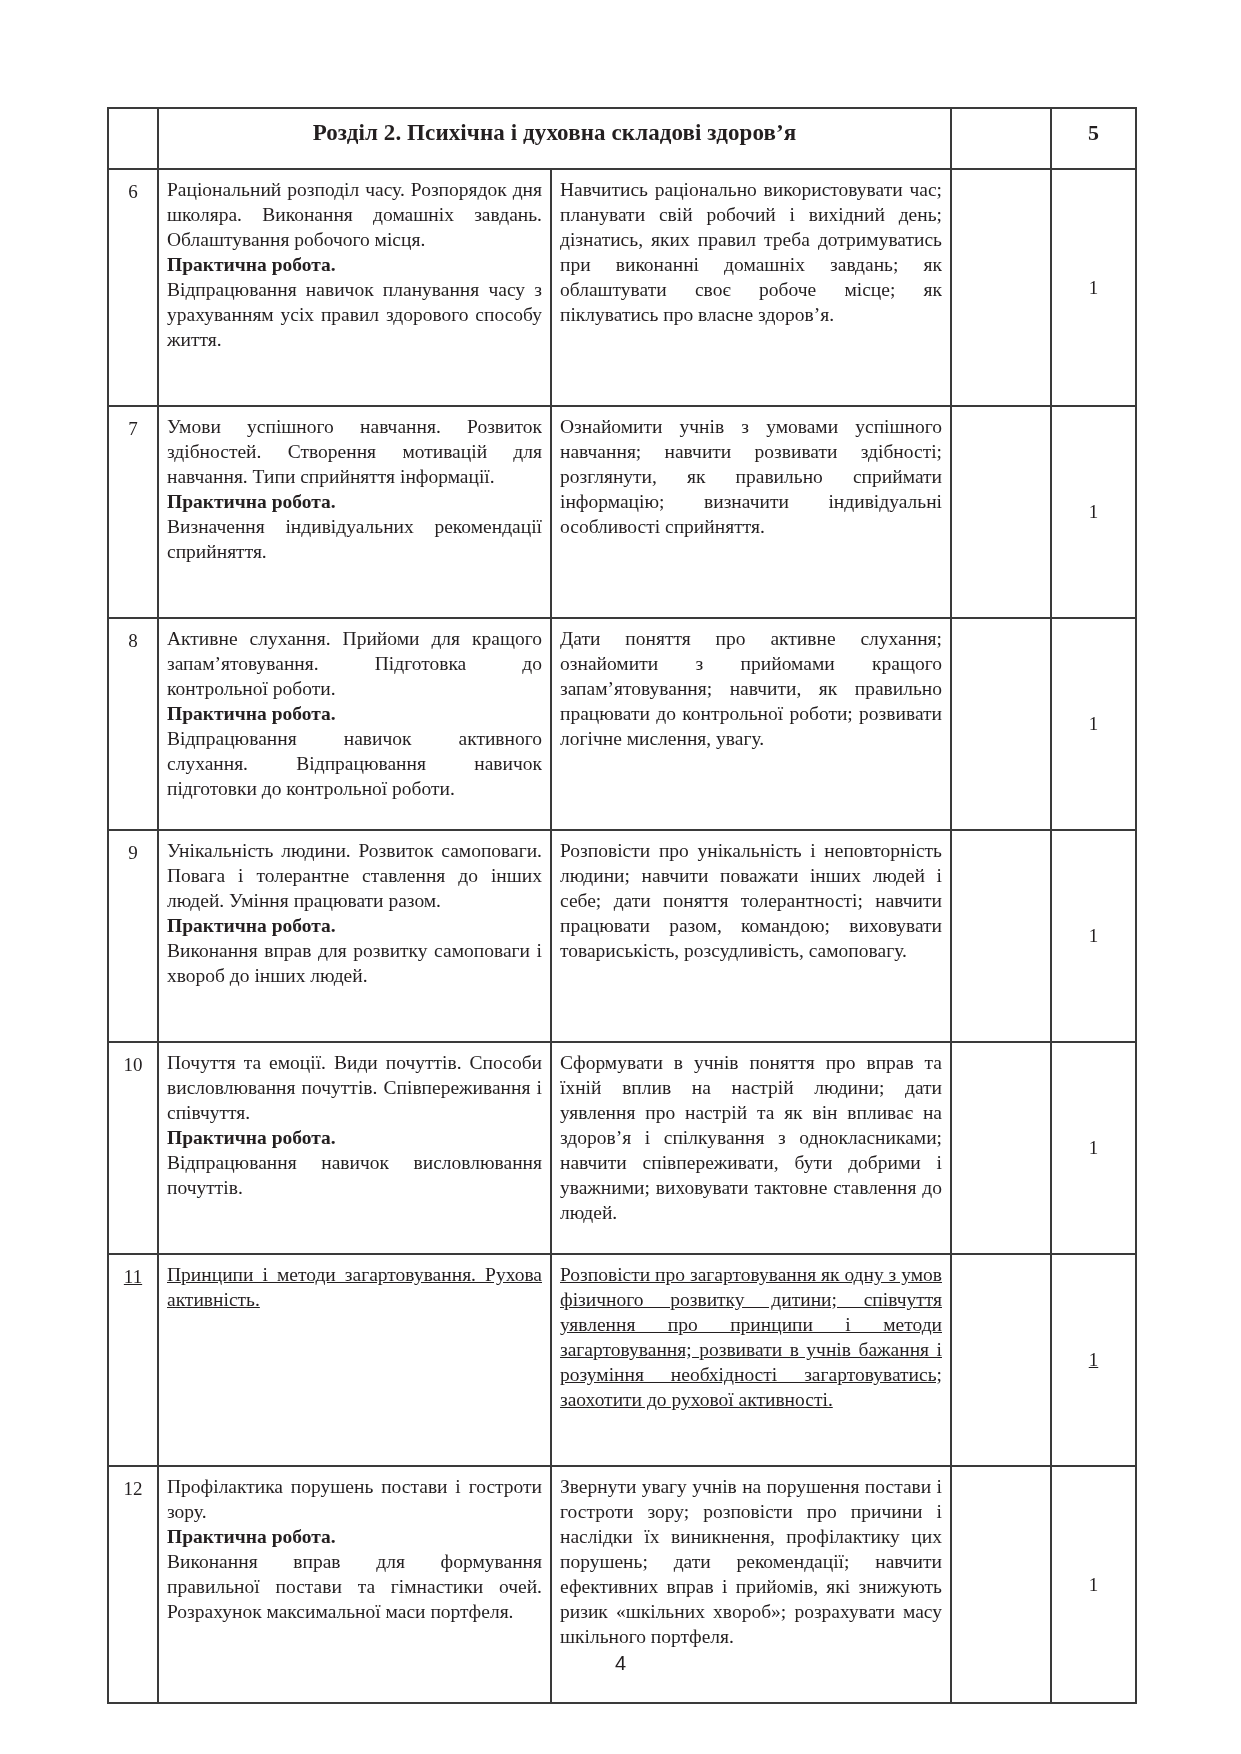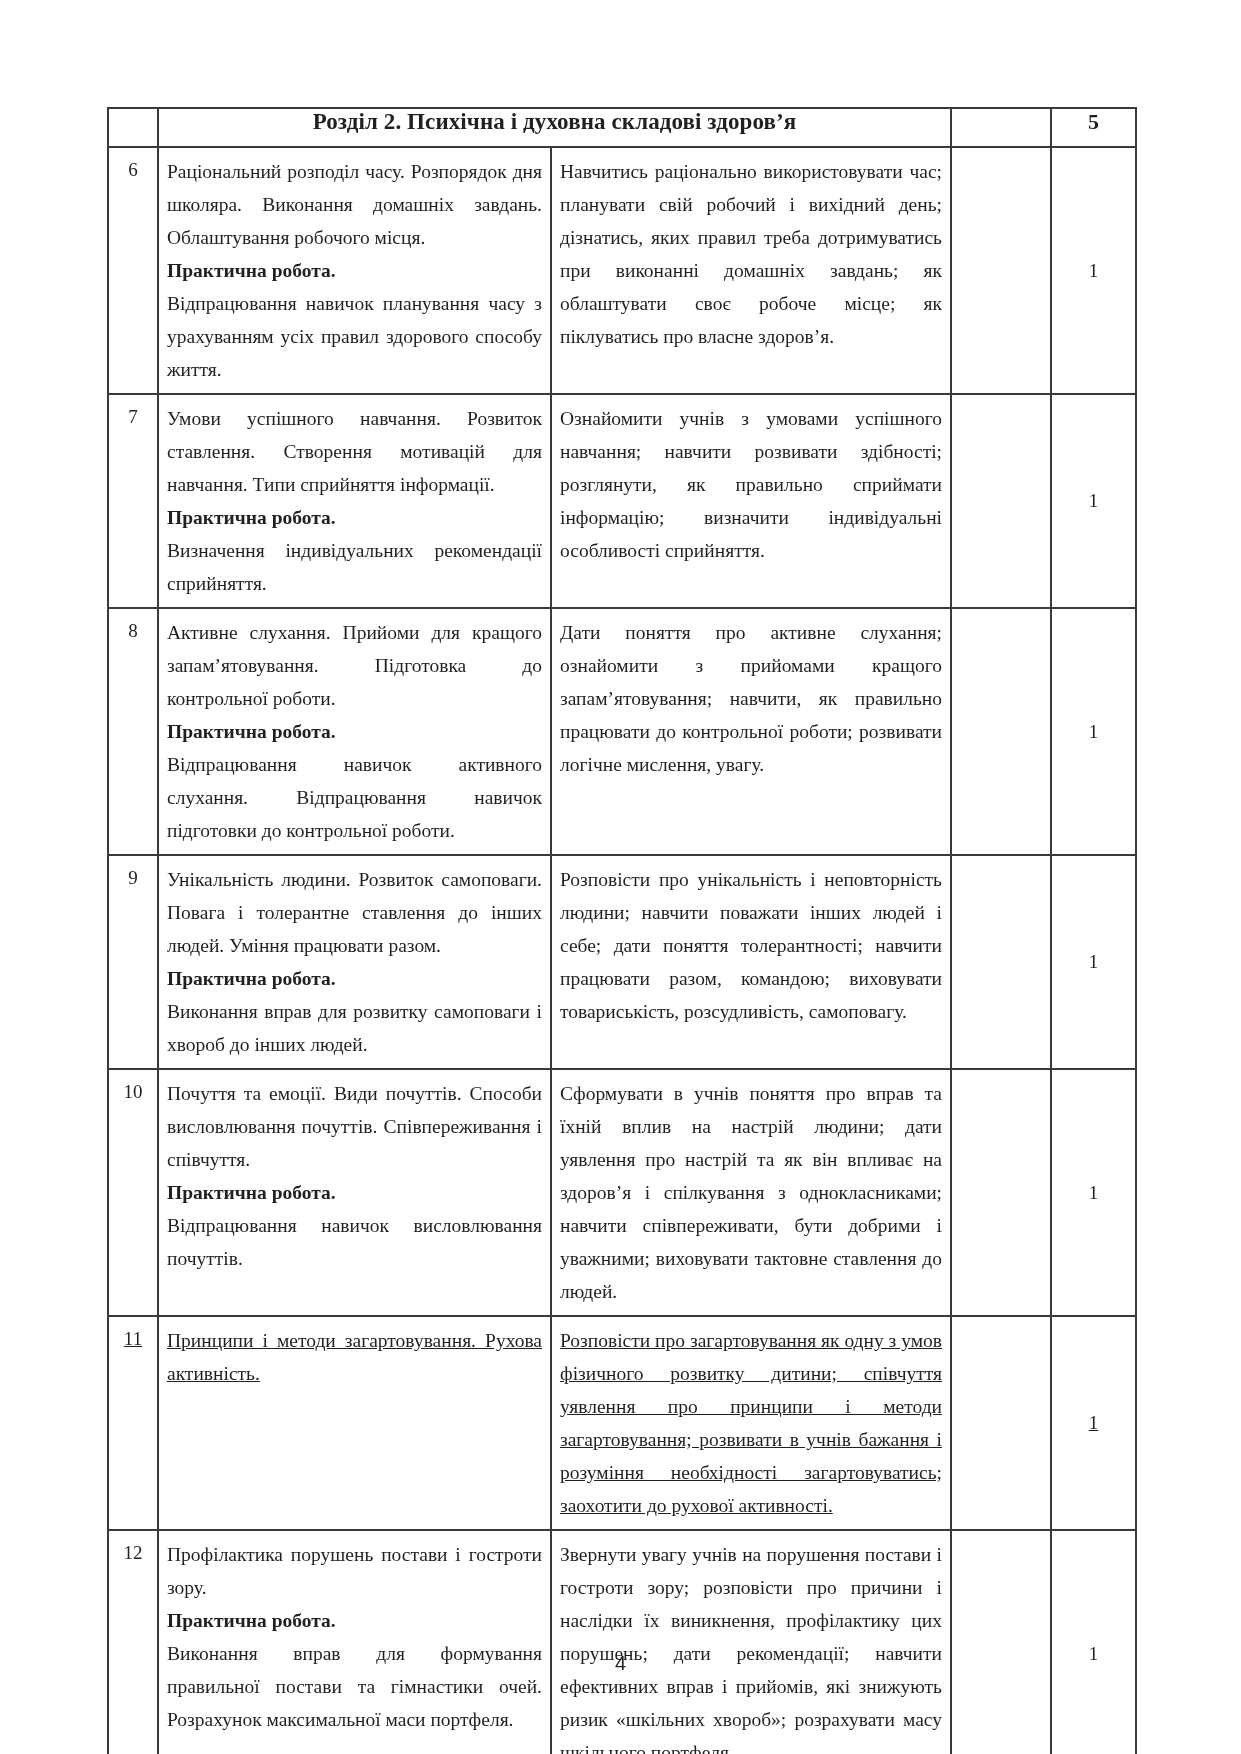--- a/index.html
+++ b/index.html
@@ -1,30 +1,30 @@
 <!DOCTYPE html>
 <html><head>
   <meta charset="utf-8">
   <style>
     html, body { margin: 0; padding: 0; background: #ffffff; }
     body { width: 1241px; height: 1754px; position: relative; overflow: hidden;
            font-family: "Liberation Serif", "DejaVu Serif", serif; color: #231f20; }
     .sheet { position: absolute; left: 107px; top: 107px; width: 1028px; }
     table.plan { border-collapse: collapse; width: 1028px; table-layout: fixed; }
-    table.plan td { border: 2px solid #3a3a3a; vertical-align: top; padding: 0; }
+    table.plan td { border: 2px solid #3a3a3a; vertical-align: top; padding: 11px; }
     col.c-num { width: 50px; }
     col.c-topic { width: 393px; }
     col.c-goal { width: 400px; }
     col.c-empty { width: 100px; }
     col.c-hours { width: 85px; }
     .section-row td { height: 37px; vertical-align: middle; }
     .section-title { text-align: center; font-weight: bold; font-size: 23px; letter-spacing: 0.1px; }
     .section-hours { text-align: center; font-weight: bold; font-size: 22px; }
     .num { text-align: center; font-size: 19px; padding-top: 9px !important; line-height: 25px; }
-    .text-cell { padding: 7px 8px 7px 8px !important; font-size: 19.5px; line-height: 33px; text-align: justify; }
+    .text-cell { padding: 7px 8px 7px 8px !important; font-size: 19.5px; line-height: 25px; text-align: justify; }
     .text-cell .bold { font-weight: bold; display: block; }
     .text-cell .para { display: block; }
     .hours { text-align: center; vertical-align: middle !important; font-size: 19px; }
     .page-num { position: absolute; left: 0; width: 1241px; top: 1652px; text-align: center;
                 font-family: "Liberation Sans", "DejaVu Sans", sans-serif; font-size: 20px; color: #231f20; }
     .r6 td { height: 213px; }
     .r7 td { height: 188px; }
     .r8 td { height: 188px; }
     .r9 td { height: 188px; }
     .r10 td { height: 188px; font-family: Liberation Serif, serif; }
@@ -60,21 +60,21 @@
           <span class="para">Відпрацювання навичок планування часу з урахуванням усіх правил здорового способу життя.</span>
         </td>
         <td class="text-cell">Навчитись раціонально використовувати час; планувати свій робочий і вихідний день; дізнатись, яких правил треба дотримуватись при виконанні домашніх завдань; як облаштувати своє робоче місце; як піклуватись про власне здоров’я.</td>
         <td></td>
         <td class="hours">1</td>
       </tr>
 
       <tr class="r7">
         <td class="num">7</td>
         <td class="text-cell">
-          <span class="para">Умови успішного навчання. Розвиток ставлення. Створення мотивацій для навчання. Типи сприйняття інформації.</span>
+          <span class="para">Умови успішного навчання. Розвиток здібностей. Створення мотивацій для навчання. Типи сприйняття інформації.</span>
           <span class="bold">Практична робота.</span>
           <span class="para">Визначення індивідуальних рекомендації сприйняття.</span>
         </td>
         <td class="text-cell">Ознайомити учнів з умовами успішного навчання; навчити розвивати здібності; розглянути, як правильно сприймати інформацію; визначити індивідуальні особливості сприйняття.</td>
         <td></td>
         <td class="hours">1</td>
       </tr>
 
       <tr class="r8">
         <td class="num">8</td>

